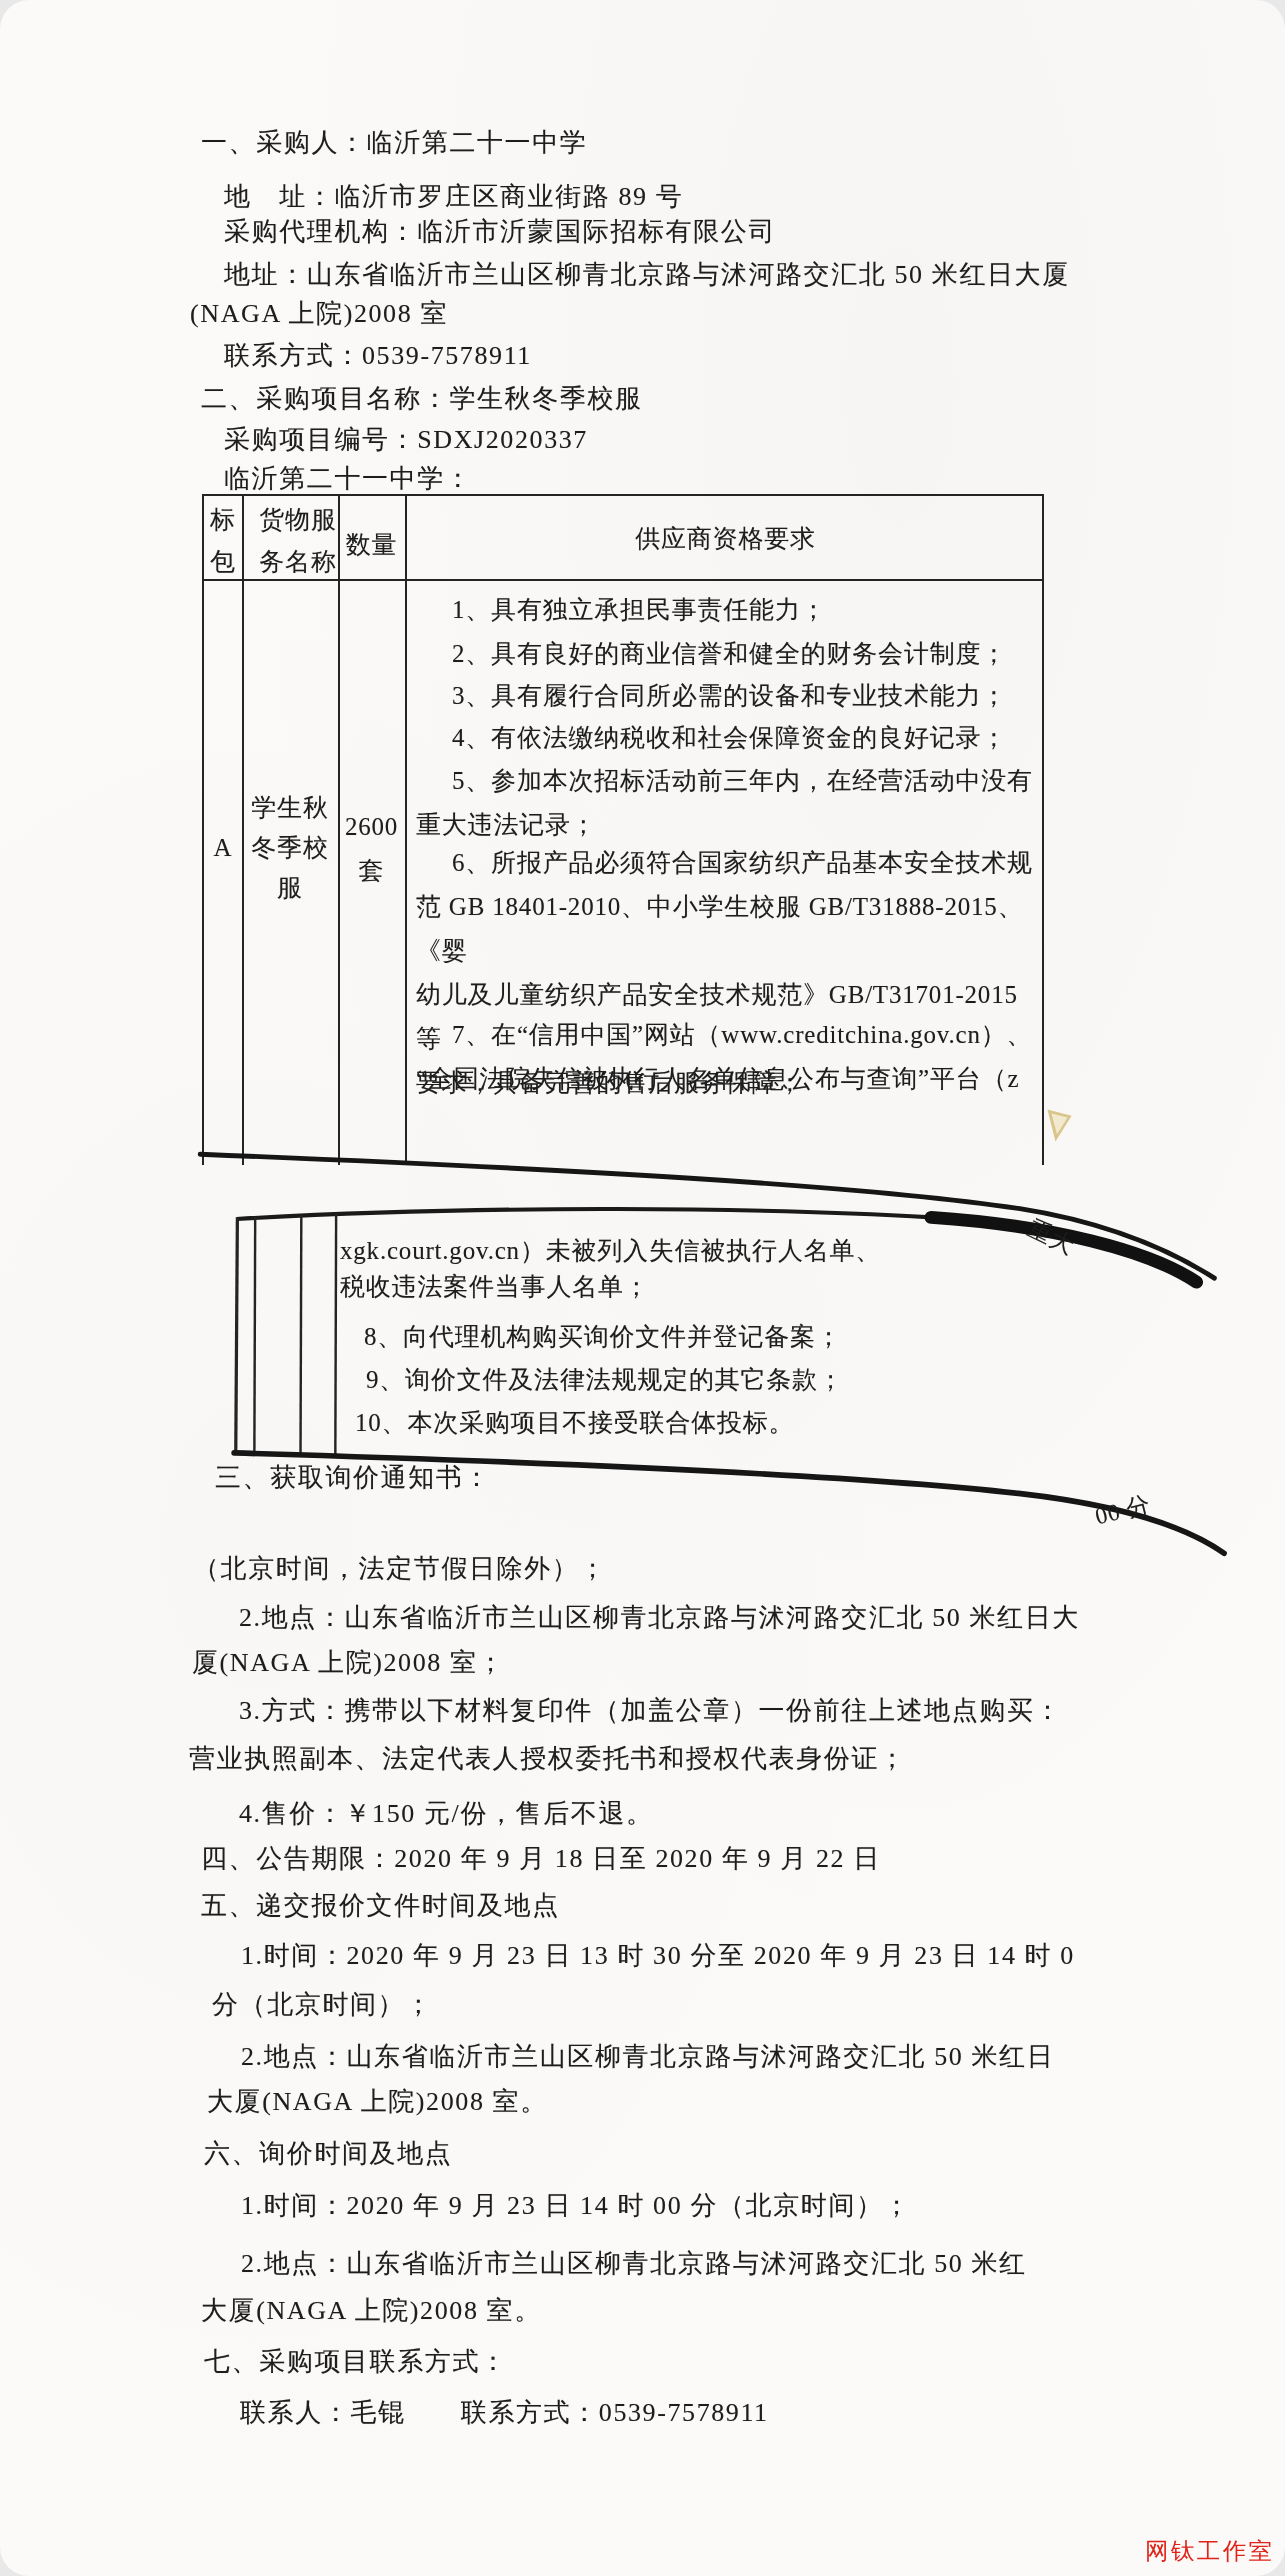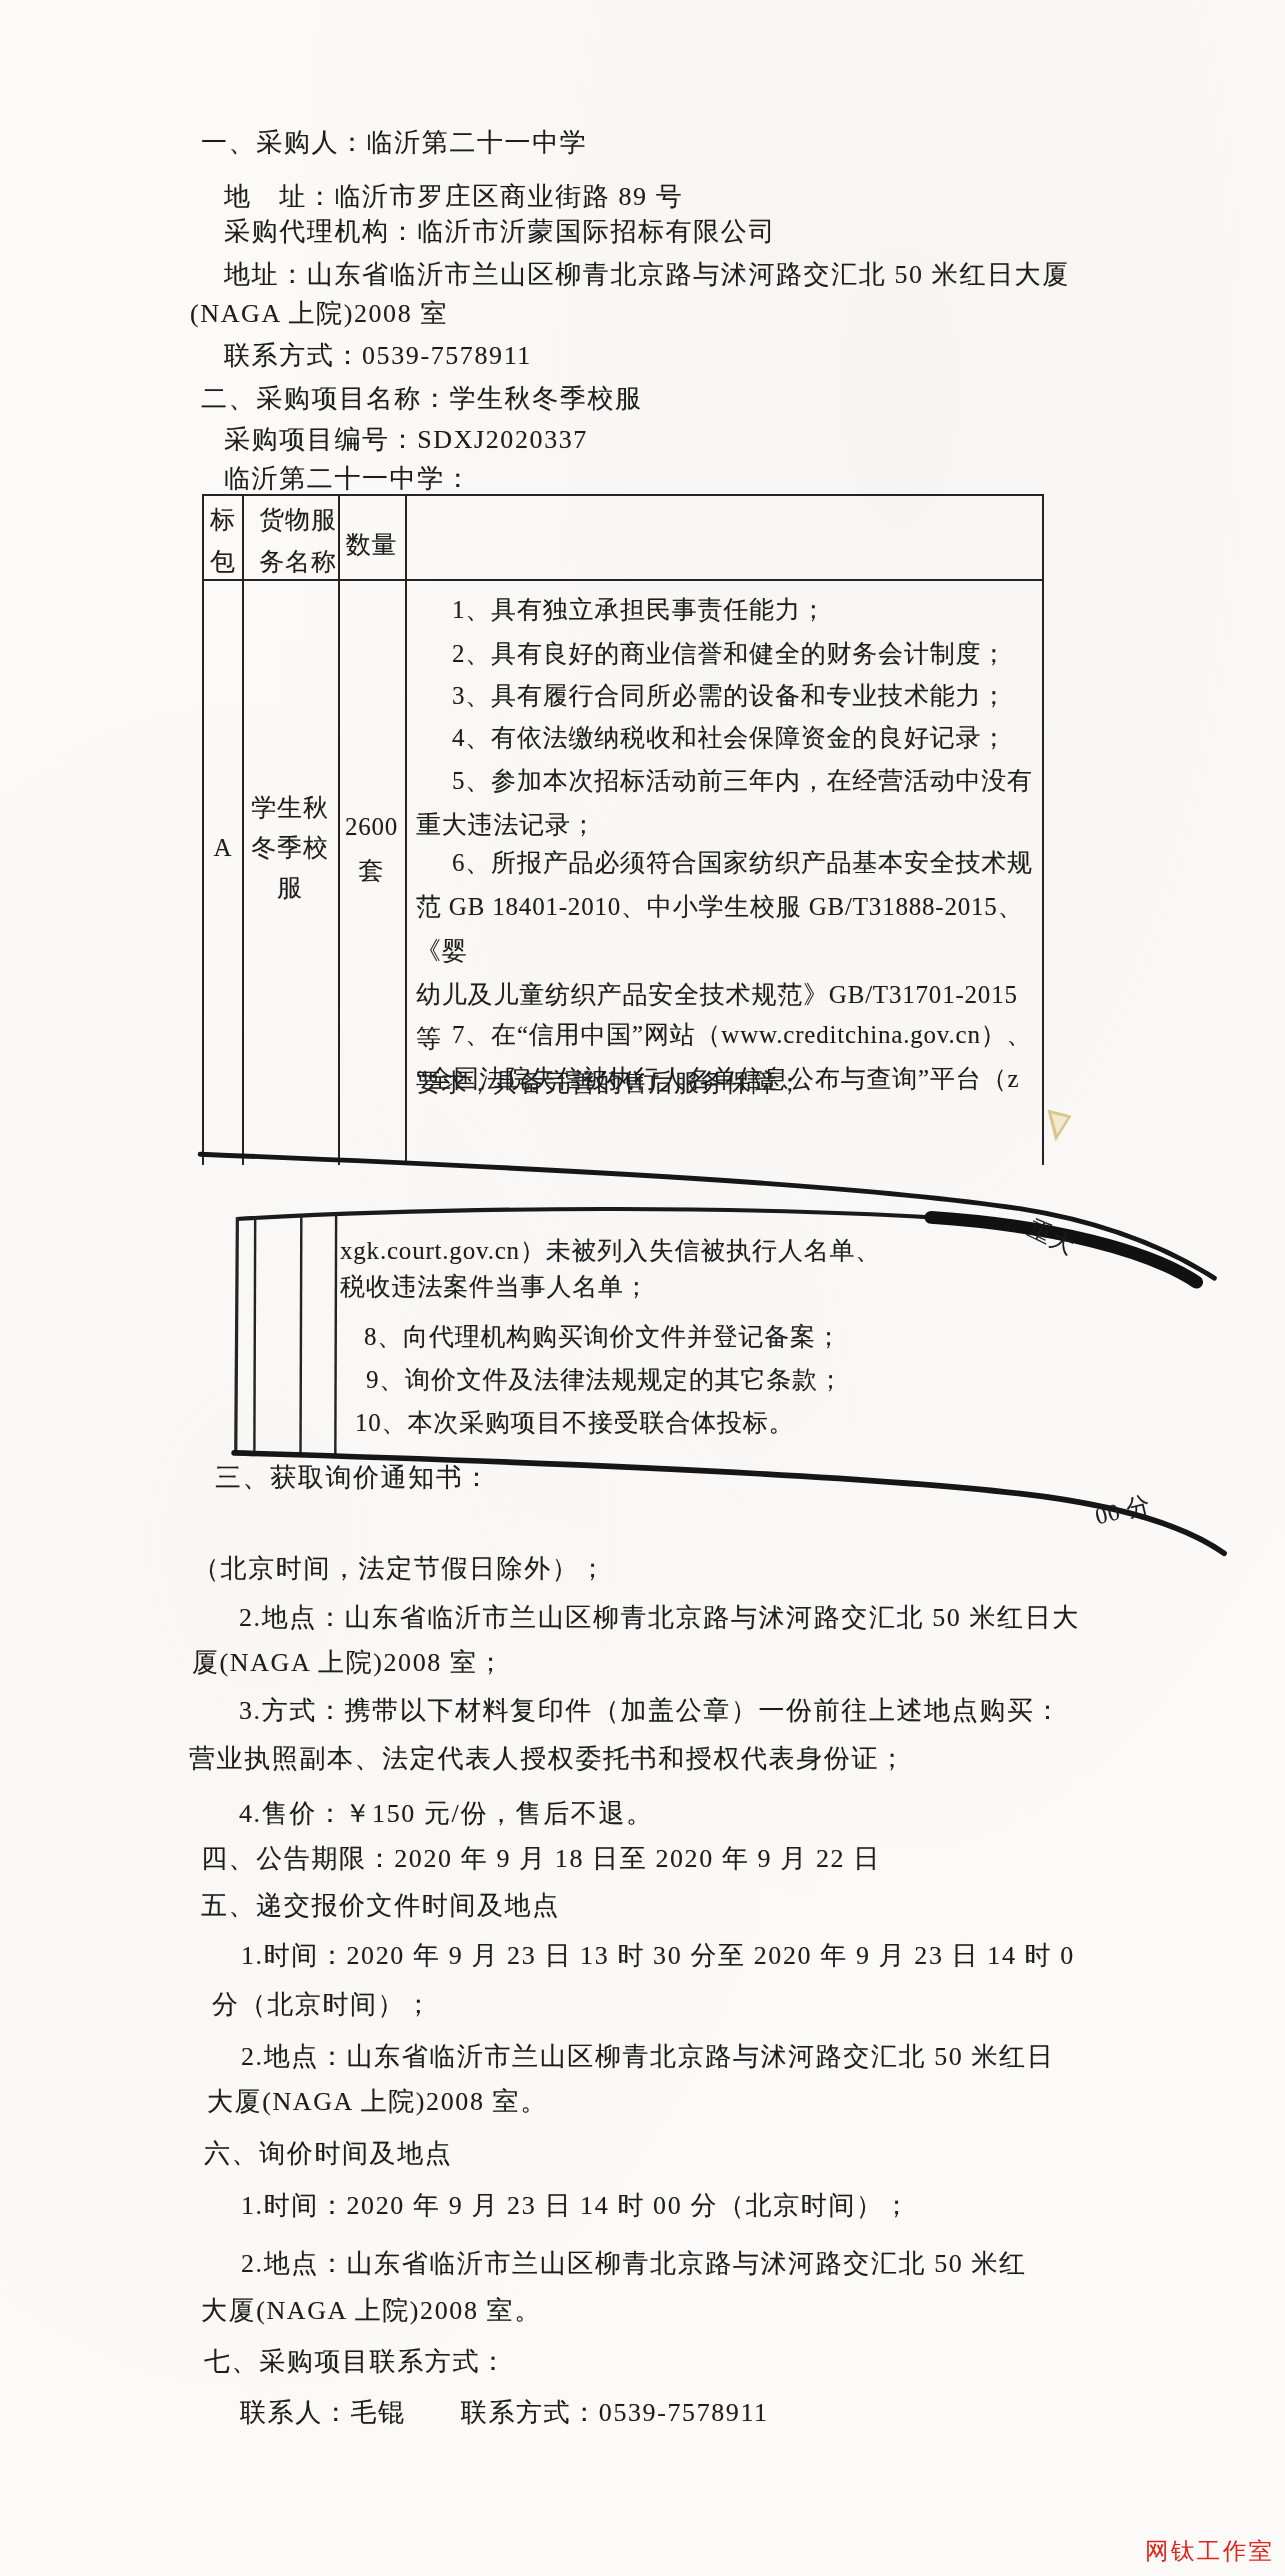--- a/index.html
+++ b/index.html
@@ -7,20 +7,21 @@
     position:relative;
     width:1285px;height:2576px;
     margin:0 auto;
     background:
       radial-gradient(ellipse at 70% 15%, rgba(0,0,0,0.018), transparent 55%),
       radial-gradient(ellipse at 20% 60%, rgba(0,0,0,0.012), transparent 50%),
       #fbfaf8;
     overflow:hidden;
     font-family:"Liberation Serif","DejaVu Serif",serif;
     color:#1d1d1d;
+    border-radius:29px;
   }
   .ln{
     position:absolute;
     font-size:26px;
     line-height:44px;
     letter-spacing:1.6px;
     white-space:pre-line;
     text-shadow:0 0 0.8px rgba(0,0,0,0.28);
   }
   
@@ -87,20 +88,21 @@
     <div class="vline" style="left:38px"></div>
     <div class="vline" style="left:134px"></div>
     <div class="vline" style="left:201px"></div>
     <div class="hline" style="top:83px"></div>
 
     <div class="cell" style="left:0;width:38px;top:3.2px">标
 包</div>
     <div class="cell" style="left:38px;width:112px;top:3.2px">货物服
 务名称</div>
     <div class="cell" style="left:134px;width:67px;top:27.5px">数量</div>
+    <div class="cell" style="left:201px;width:641px;top:22px">供应商资格要求</div>
 
     <div class="cell" style="left:0;width:38px;top:331px">A</div>
     <div class="cell" style="left:38px;width:96px;top:292px;line-height:40px">学生秋
 冬季校
 服</div>
     <div class="cell" style="left:134px;width:67px;top:309px;line-height:44px">2600
 套</div>
 
     <div class="req" style="top:92px">1、具有独立承担民事责任能力；</div>
     <div class="req" style="top:136px">2、具有良好的商业信誉和健全的财务会计制度；</div>

